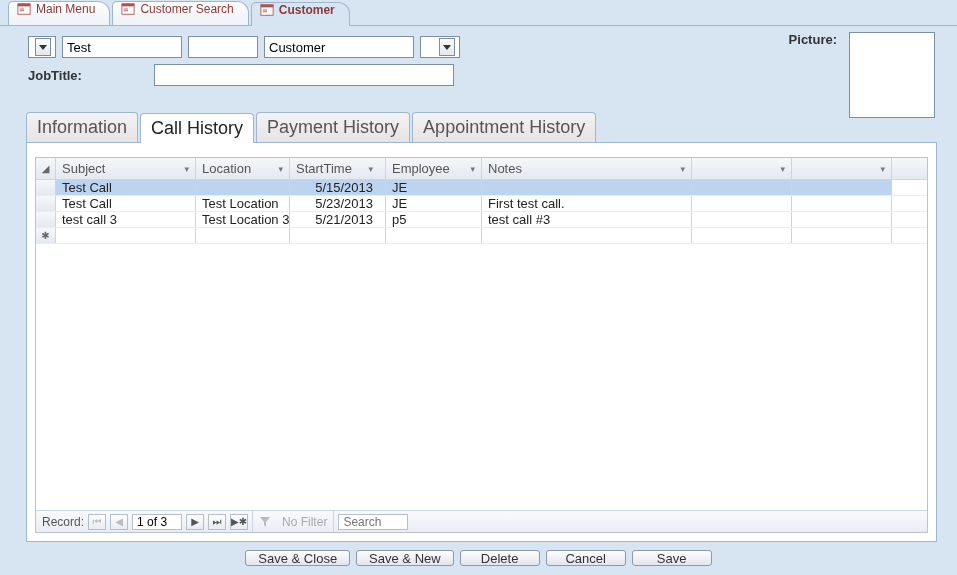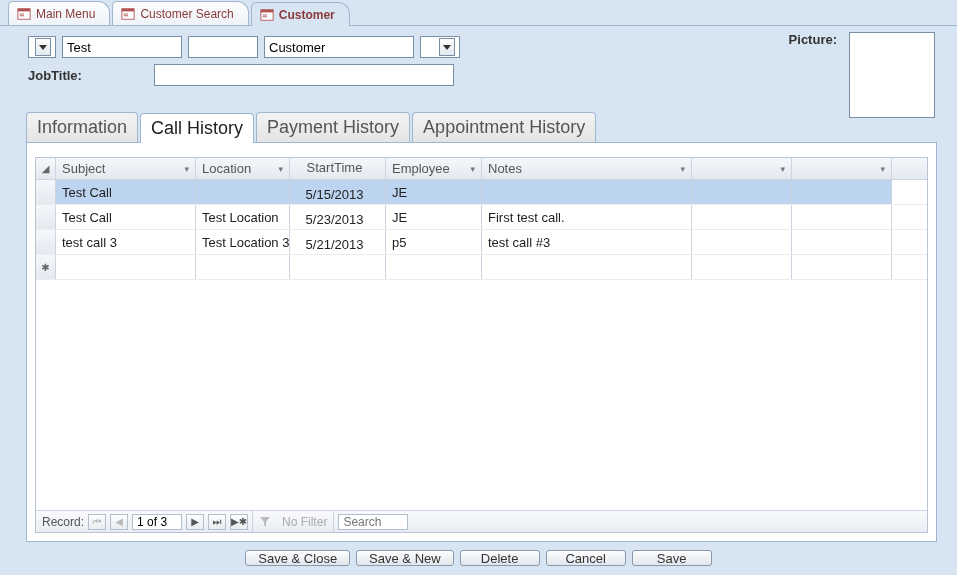--- a/index.html
+++ b/index.html
@@ -18,21 +18,20 @@
   .doc-tabs {
     display: flex;
     align-items: flex-end;
     height: 26px;
     padding-left: 8px;
     background: #d7e4f2;
     border-bottom: 1px solid #9fb6cf;
   }
   .doc-tab {
     display: flex;
-    align-items: center;
     gap: 5px;
     height: 24px;
     padding: 0 14px 0 8px;
     margin-right: 2px;
     background: linear-gradient(#fdfdfd, #eef3f8);
     border: 1px solid #9fb6cf;
     border-bottom: none;
     border-top-left-radius: 5px;
     border-top-right-radius: 12px;
     color: #8a3a3a;
@@ -193,28 +192,28 @@
     width: 20px;
     border-right: 1px solid #cbd4e0;
     background: linear-gradient(#f5f7fa,#e4e9f0);
     display: flex;
     align-items: center;
     justify-content: center;
     font-size: 10px;
     color: #666;
   }
   .grid-body { flex: 1; overflow: auto; background: #fff; }
-  .grid-row { height: 25px; border-bottom: 1px solid #ececec; }
+  .grid-row { height: 16px; border-bottom: 1px solid #ececec; }
   .grid-row.selected .gd-cell { background: #bcd4ef; }
   .grid-row.selected .gd-cell:first-of-type { background: #fff; }
   .gd-cell { color: #222; }
 
   .col-subject  { width: 140px; }
   .col-location { width: 94px; }
-  .col-start    { width: 96px; justify-content: flex-end; padding-right: 12px; flex-direction: column;}
+  .col-start    { width: 96px; justify-content: flex-end; padding-right: 12px;}
   .gh-cell.col-start { justify-content: space-between; }
   .col-employee { width: 96px; }
   .col-notes    { width: 210px; }
   .col-blank1   { width: 100px; }
   .col-blank2   { width: 100px; }
 
   
   .record-nav {
     height: 22px;
     border-top: 1px solid #cbd4e0;

